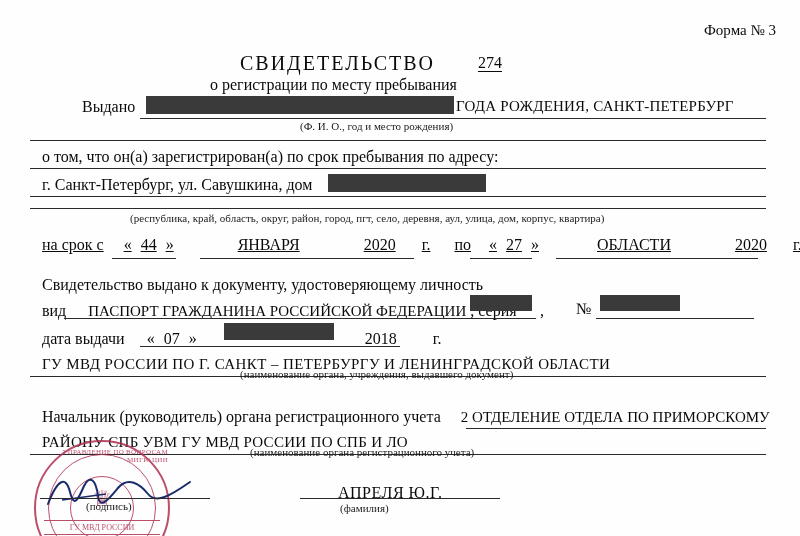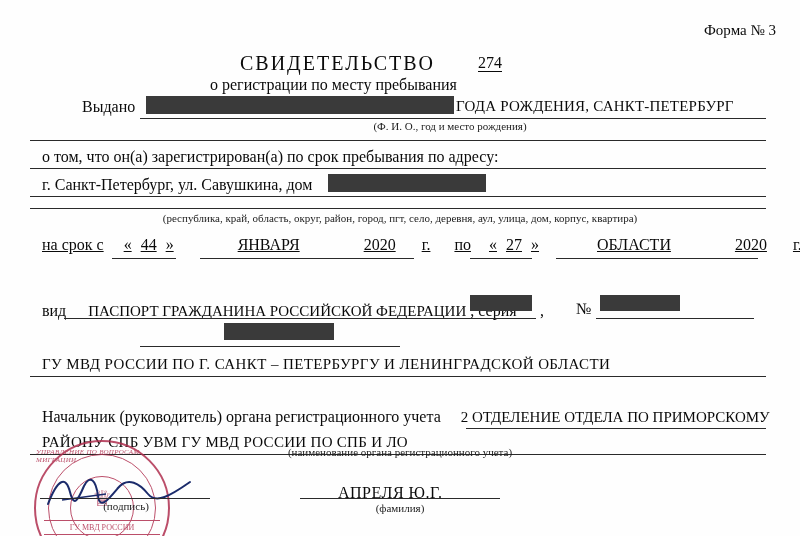--- a/index.html
+++ b/index.html
@@ -39,21 +39,21 @@
   .title-sub {
     top: 76px; left: 210px;
     font-size: 16px;
   }
 
   .lbl { font-size: 16px; }
   .lbl-sm { font-size: 15px; }
   .caption {
     font-size: 11px;
     color: #1b1b1b;
-    text-align: center;
+    text-align: left;
   }
 
   
   .rule {
     position: absolute;
     height: 1px;
     background: #2a2a2a;
   }
 
   
@@ -98,25 +98,24 @@
   }
   .stamp-core {
     position: absolute;
     left: 34px; top: 34px; right: 34px; bottom: 34px;
     border: 1px solid #b03050;
     border-radius: 50%;
   }
   .stamp-text {
     position: absolute;
     width: 100%;
-    text-align: left;
+    text-align: right;
     font-size: 7px;
     color: #b03050;
     letter-spacing: .3px;
-    font-style: italic;
   }
   .stamp-top { top: 6px; }
   .stamp-eagle {
     position: absolute;
     left: 50%; top: 46px;
     transform: translateX(-50%);
     font-size: 22px;
     color: #a82a4a;
     line-height: 1;
   }
@@ -193,39 +192,52 @@
     <span style="display:inline-block;width:18px"></span>
     <span>г.</span>
   </div>
   <div class="rule" style="left:112px; top:258px; width:64px;"></div>
   <div class="rule" style="left:200px; top:258px; width:140px;"></div>
   <div class="rule" style="left:340px; top:258px; width:74px;"></div>
   <div class="rule" style="left:470px; top:258px; width:62px;"></div>
   <div class="rule" style="left:556px; top:258px; width:130px;"></div>
   <div class="rule" style="left:686px; top:258px; width:72px;"></div>
 
+  <div class="abs lbl doc-line1">Свидетельство выдано к документу, удостоверяющему личность</div>
 
   <div class="abs doc-kind">
     <span class="lbl">вид</span>
     <span style="display:inline-block;width:14px"></span>
     <span class="lbl-sm">ПАСПОРТ ГРАЖДАНИНА РОССИЙСКОЙ ФЕДЕРАЦИИ</span>
     <span class="lbl">, серия</span>
   </div>
   <div class="redact" style="left:470px; top:295px; width:62px; height:16px;"></div>
   <div class="abs lbl" style="top:302px; left:540px;">,</div>
   <div class="abs lbl" style="top:300px; left:576px;">№</div>
   <div class="redact" style="left:600px; top:295px; width:80px; height:16px;"></div>
   <div class="rule" style="left:64px; top:318px; width:472px;"></div>
   <div class="rule" style="left:596px; top:318px; width:158px;"></div>
 
+  <div class="abs doc-date">
+    <span class="lbl">дата выдачи</span>
+    <span style="display:inline-block;width:14px"></span>
+    <span class="lbl">«</span>
+    <span style="display:inline-block;width:26px;text-align:center" class="lbl">07</span>
+    <span class="lbl">»</span>
+    <span style="display:inline-block;width:160px"></span>
+    <span class="lbl">2018</span>
+    <span style="display:inline-block;width:28px"></span>
+    <span class="lbl">г.</span>
+  </div>
   <div class="redact" style="left:224px; top:323px; width:110px; height:17px;"></div>
   <div class="rule" style="left:140px; top:346px; width:260px;"></div>
 
   <div class="abs lbl-sm doc-org">ГУ  МВД  РОССИИ  ПО  Г. САНКТ – ПЕТЕРБУРГУ  И  ЛЕНИНГРАДСКОЙ ОБЛАСТИ</div>
   <div class="rule" style="left:30px; top:376px; width:736px;"></div>
+  <div class="abs caption" style="top:368px; left:240px; width:320px;">(наименование органа, учреждения, выдавшего документ)</div>
 
   <div class="abs lbl chief-line">
     <span>Начальник (руководитель) органа регистрационного учета</span>
     <span style="display:inline-block;width:12px"></span>
     <span class="lbl-sm">2 ОТДЕЛЕНИЕ ОТДЕЛА  ПО ПРИМОРСКОМУ</span>
   </div>
   <div class="rule" style="left:466px; top:428px; width:300px;"></div>
 
   <div class="abs lbl-sm chief-line2">РАЙОНУ СПБ УВМ  ГУ  МВД  РОССИИ  ПО СПБ  И  ЛО</div>
   <div class="rule" style="left:30px; top:454px; width:736px;"></div>

